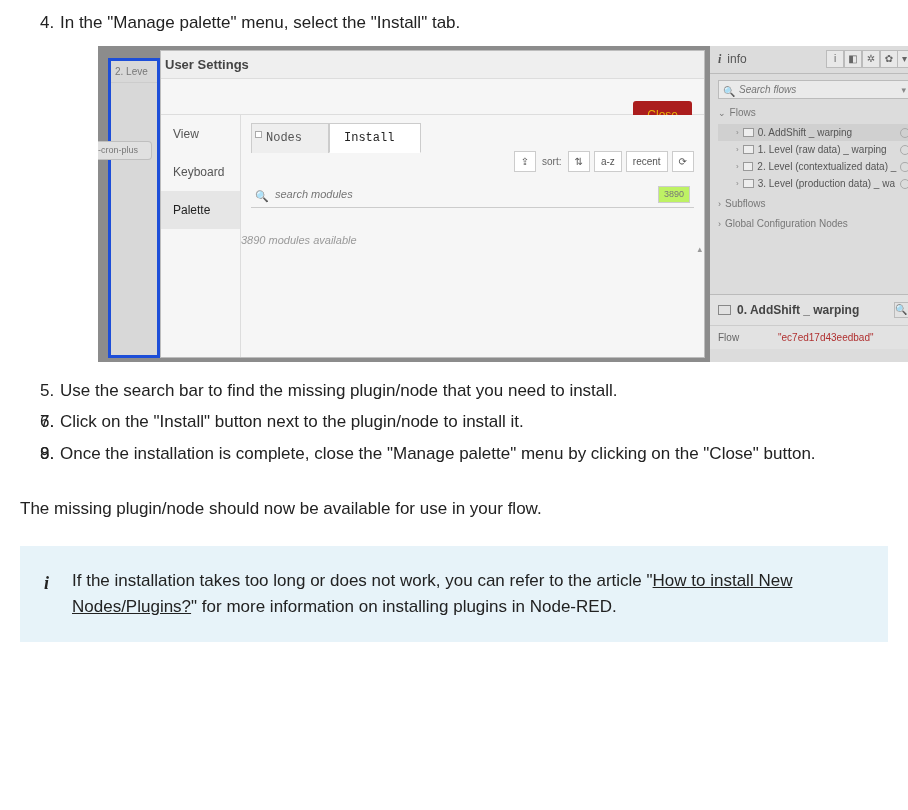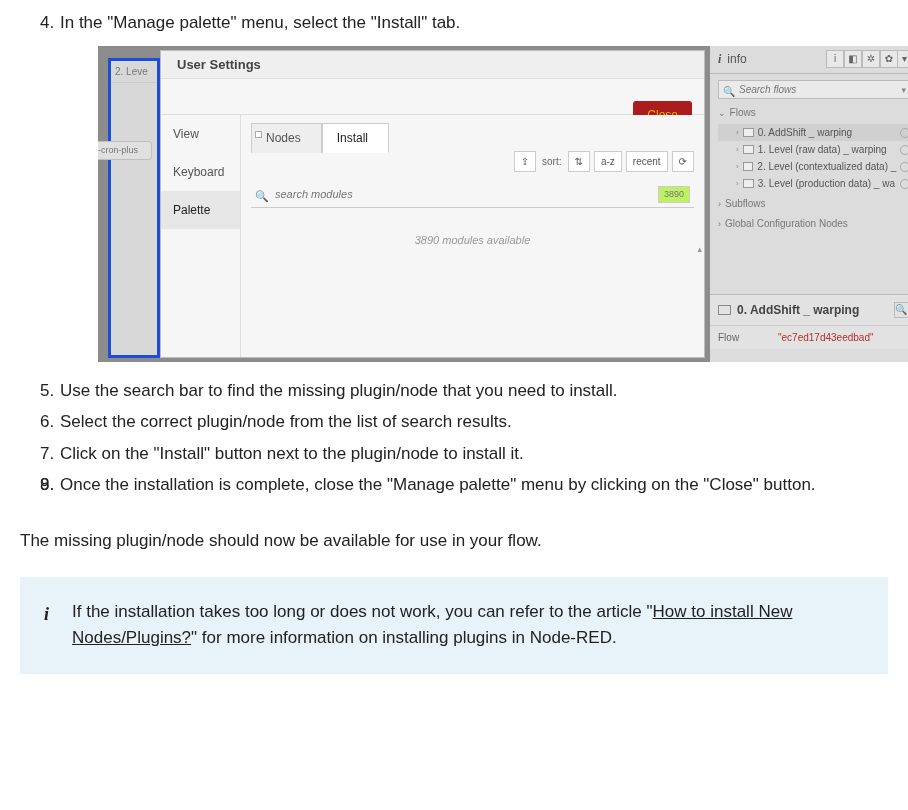--- a/index.html
+++ b/index.html
@@ -63,21 +63,21 @@
   
   .dialog {
     position: absolute;
     left: 62px; top: 4px;
     width: 545px; height: 308px;
     background: #f6f6f6;
     border: 1px solid #bdbdbd;
   }
   .dialog-titlebar {
     height: 28px; line-height: 28px;
-    padding: 0 16px;
+    padding: 0 4px;
     font-size: 13px; font-weight: 600; color: #444;
     border-bottom: 1px solid #ddd;
     background: #efefef;
   }
   .dialog-topbar {
     height: 36px; position: relative; border-bottom: 1px solid #ddd;
   }
   .close-btn {
     position: absolute; right: 12px; top: 22px;
     background: #ab1d1d; color: #eab308;
@@ -95,23 +95,23 @@
   .left-menu .item.selected {
     background: #e6e6e6; color: #222; font-weight: 500;
   }
   .panel {
     flex: 1; position: relative; background: #f6f6f6;
   }
   .tabs {
     display: flex; gap: 0; margin: 8px 0 0 10px;
   }
   .tab {
-    font-size: 12px; padding: 5px 20px 5px 14px;
+    font-size: 12px; padding: 5px 26px 5px 14px;
     background: #eee; border: 1px solid #ccc; border-bottom: none;
-    color: #555; cursor: pointer; position: relative;
+    color: #555; cursor: pointer; position: relative; font-family: Liberation Mono, monospace;
   }
   .tab .chk {
     position: absolute; left: 3px; top: 7px; width: 7px; height: 7px;
     border: 1px solid #aaa; background: #fff;
   }
   .tab.active { background: #fff; border-bottom: 1px solid #fff; color: #222; font-weight: 500;}
   .toolbar {
     display: flex; gap: 4px; align-items: center;
     position: absolute; right: 10px; top: 36px;
     font-size: 10px; color: #666;
@@ -133,21 +133,21 @@
   }
   .searchbar .sicon {
     position: absolute; left: 4px; top: 5px; font-size: 11px; color: #888;
   }
   .searchbar .count {
     position: absolute; right: 4px; top: 3px;
     font-size: 9px; border: 1px solid #ccc; padding: 1px 5px; color: #777;
     background: #bef264;
   }
   .avail {
-    text-align: center; font-style: italic; color: #999;
+    text-align: left; font-style: italic; color: #999;
     font-size: 11px; margin-top: 24px;
   }
   .panel .uparrow {
     position: absolute; right: 2px; top: 128px;
     font-size: 9px; color: #999;
   }
   
   .info {
     position: absolute; left: 612px; top: 0; right: 0; height: 100%;
     background: #dcdcdc;
@@ -365,21 +365,21 @@
               <span class="v">"ec7ed17d43eedbad"</span>
             </div>
 
           </div>
         </div>
 
       </div>
     </div>
   </li>
   <li><span class="num">5.</span><span>Use the search bar to find the missing plugin/node that you need to install.</span></li>
-  <li><span class="num">6.</span><span>Select the correct plugin/node from the list of search results.</span></li>
+  <li><span class="num">6.</span></li>
   <li><span class="num">7.</span><span>Click on the "Install" button next to the plugin/node to install it.</span></li>
   <li><span class="num">8.</span></li>
   <li><span class="num">9.</span><span>Once the installation is complete, close the "Manage palette" menu by clicking on the "Close" button.</span></li>
 </ol>
 
 <p class="para">The missing plugin/node should now be available for use in your flow.</p>
 
 <div class="infobox">
   <span class="iicon">i</span>
   <span>If the installation takes too long or does not work, you can refer to the article "</span><a href="#">How to install New Nodes/Plugins?</a><span>" for more information on installing plugins in Node-RED.</span>

